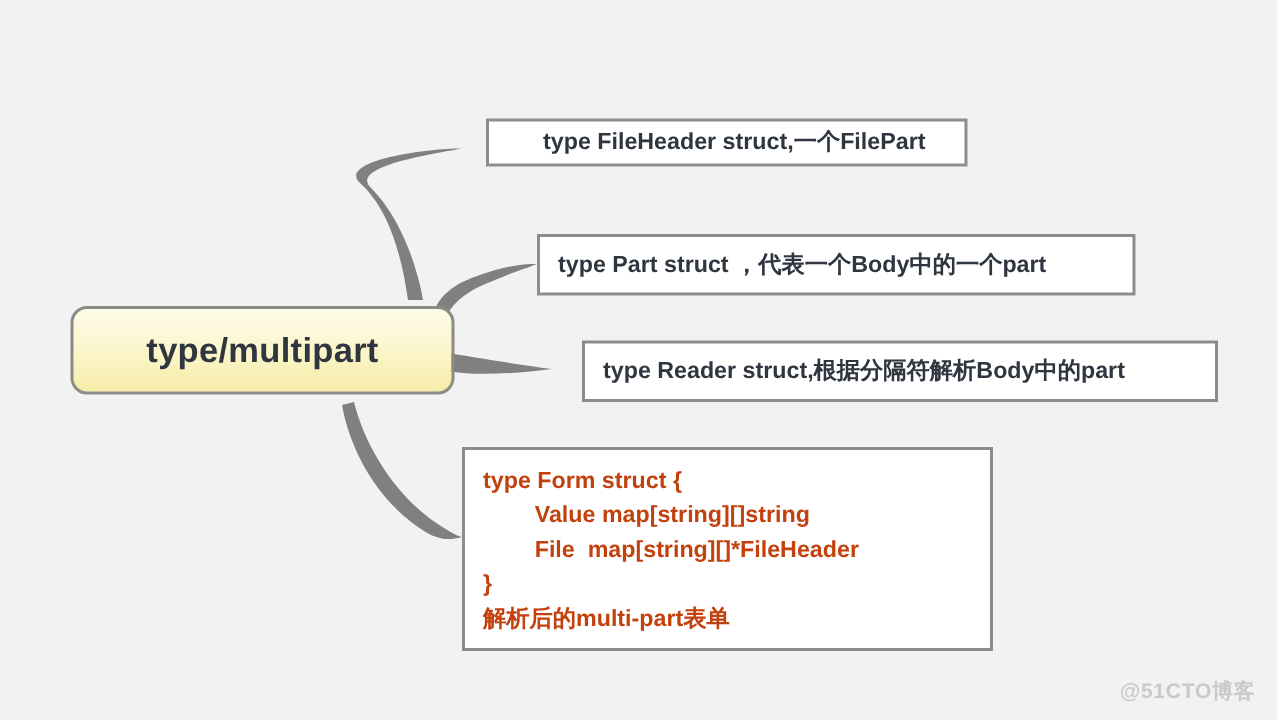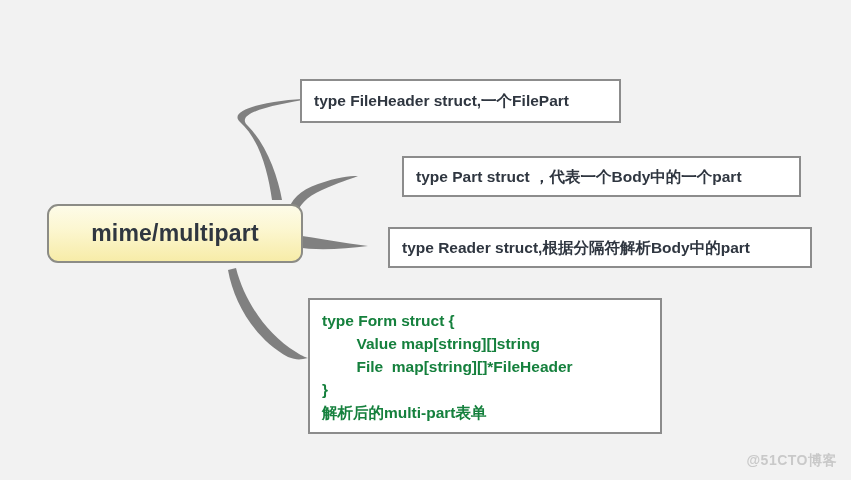--- a/index.html
+++ b/index.html
@@ -60,49 +60,49 @@
   }
   .box-text {
     font-size: 15.5px;
     font-weight: bold;
     color: #2f3640;
     white-space: nowrap;
     padding-left: 12px;
     line-height: 1.25;
   }
   #box-fileheader {
-    left: 300px;
+    left: 324px;
     top: 79px;
     width: 321px;
-    height: 44px;
+    height: 32px;
+    padding-left: 24px;
   }
   #box-part {
     left: 358px;
     top: 156px;
     width: 399px;
     height: 41px;
-    margin-left: 44px;
   }
   #box-reader {
     left: 388px;
     top: 227px;
     width: 424px;
     height: 41px;
   }
   #box-form {
     left: 308px;
     top: 298px;
     width: 354px;
     height: 136px;
     align-items: flex-start;
   }
   .form-text {
     font-size: 15.5px;
     font-weight: bold;
-    color: #15803d;
+    color: #c2410c;
     padding: 10px 0 0 12px;
     line-height: 1.48;
     white-space: pre;
   }
   .watermark {
     position: absolute;
     right: 14px;
     bottom: 10px;
     font-size: 14px;
     color: #c9c9c9;
@@ -124,21 +124,21 @@
     <path d="M 288,213 C 290,200 300,190 318,184 C 338,177 348,176 358,176
              C 348,180 340,182 322,190 C 306,197 299,206 296,215 Z" fill="#808080"></path>
 
     <path d="M 296,235 C 316,238 344,243 368,246 C 344,249 316,251 296,247 Z" fill="#808080"></path>
 
     <path d="M 236,268 C 244,300 266,334 296,352 C 304,357 305,357 308,358
              C 300,360 296,360 288,357 C 256,340 234,304 228,270 Z" fill="#808080"></path>
   </svg>
 
   <div class="node">
-    <span class="node-label">mime/multipart</span>
+    <span class="node-label">type/multipart</span>
   </div>
 
   <div class="box" id="box-fileheader">
     <span class="box-text">type FileHeader struct,一个FilePart</span>
   </div>
 
   <div class="box" id="box-part">
     <span class="box-text">type Part struct ，代表一个Body中的一个part</span>
   </div>
 

